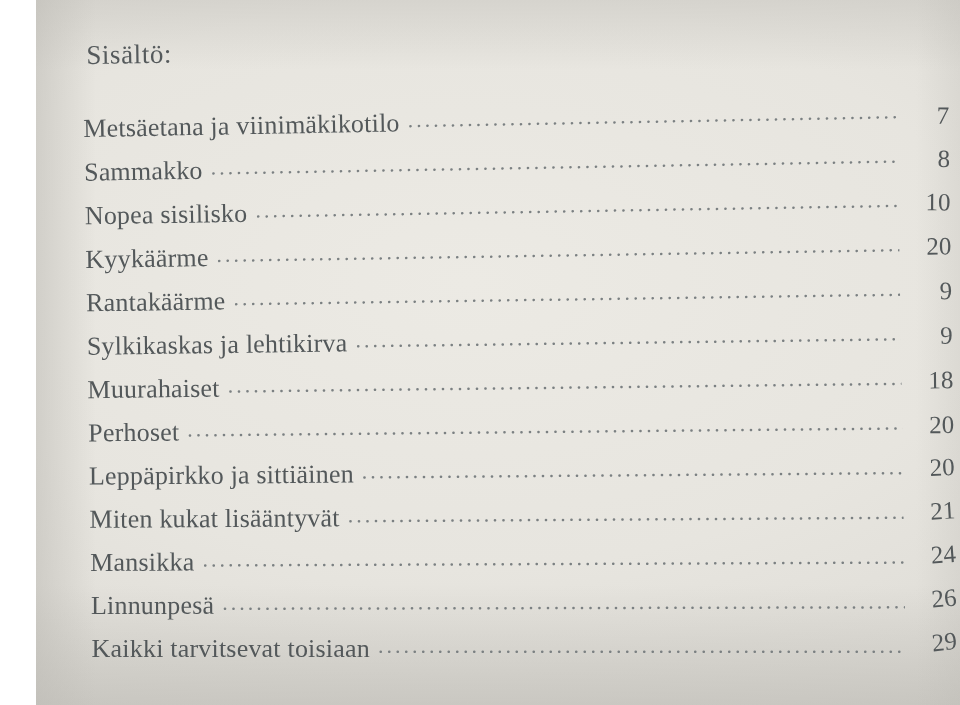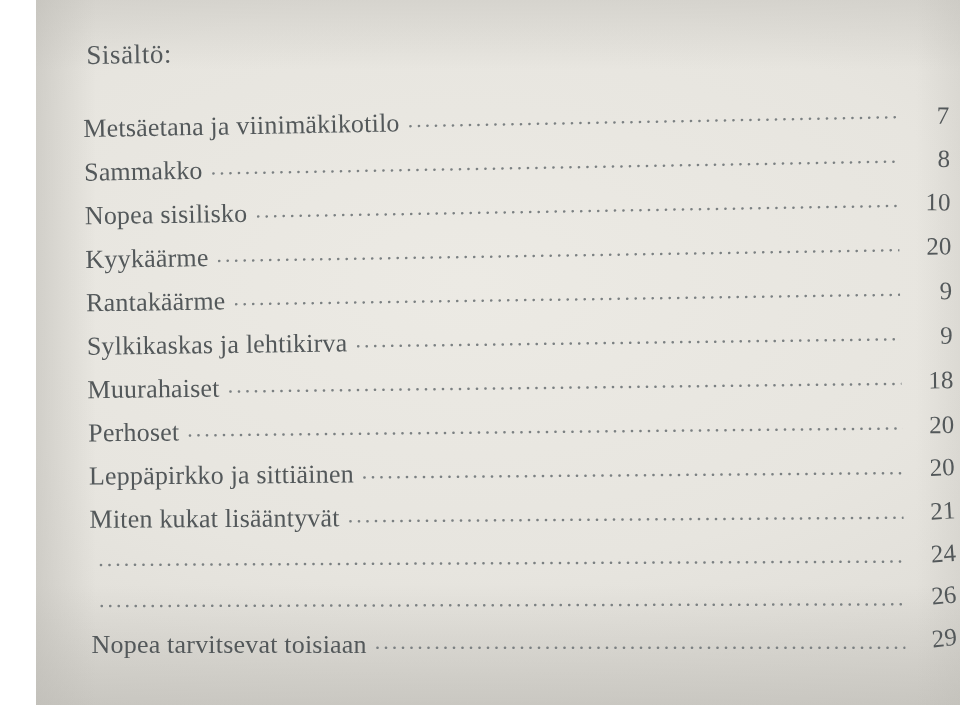--- a/index.html
+++ b/index.html
@@ -192,27 +192,29 @@
         <span class="toc-title">Leppäpirkko ja sittiäinen</span>
         <span class="toc-dots">......................................................................................................</span>
         <span class="toc-page">20</span>
       </li>
       <li class="toc-row">
         <span class="toc-title">Miten kukat lisääntyvät</span>
         <span class="toc-dots">......................................................................................................</span>
         <span class="toc-page">21</span>
       </li>
       <li class="toc-row">
+        <span class="toc-title">Mansikka</span>
         <span class="toc-dots">......................................................................................................</span>
         <span class="toc-page">24</span>
       </li>
       <li class="toc-row">
+        <span class="toc-title">Linnunpesä</span>
         <span class="toc-dots">......................................................................................................</span>
         <span class="toc-page">26</span>
       </li>
       <li class="toc-row">
-        <span class="toc-title">Nopea tarvitsevat toisiaan</span>
+        <span class="toc-title">Kaikki tarvitsevat toisiaan</span>
         <span class="toc-dots">......................................................................................................</span>
         <span class="toc-page">29</span>
       </li>
     </ul>
   </div>
 </div>
 
 </body></html>

